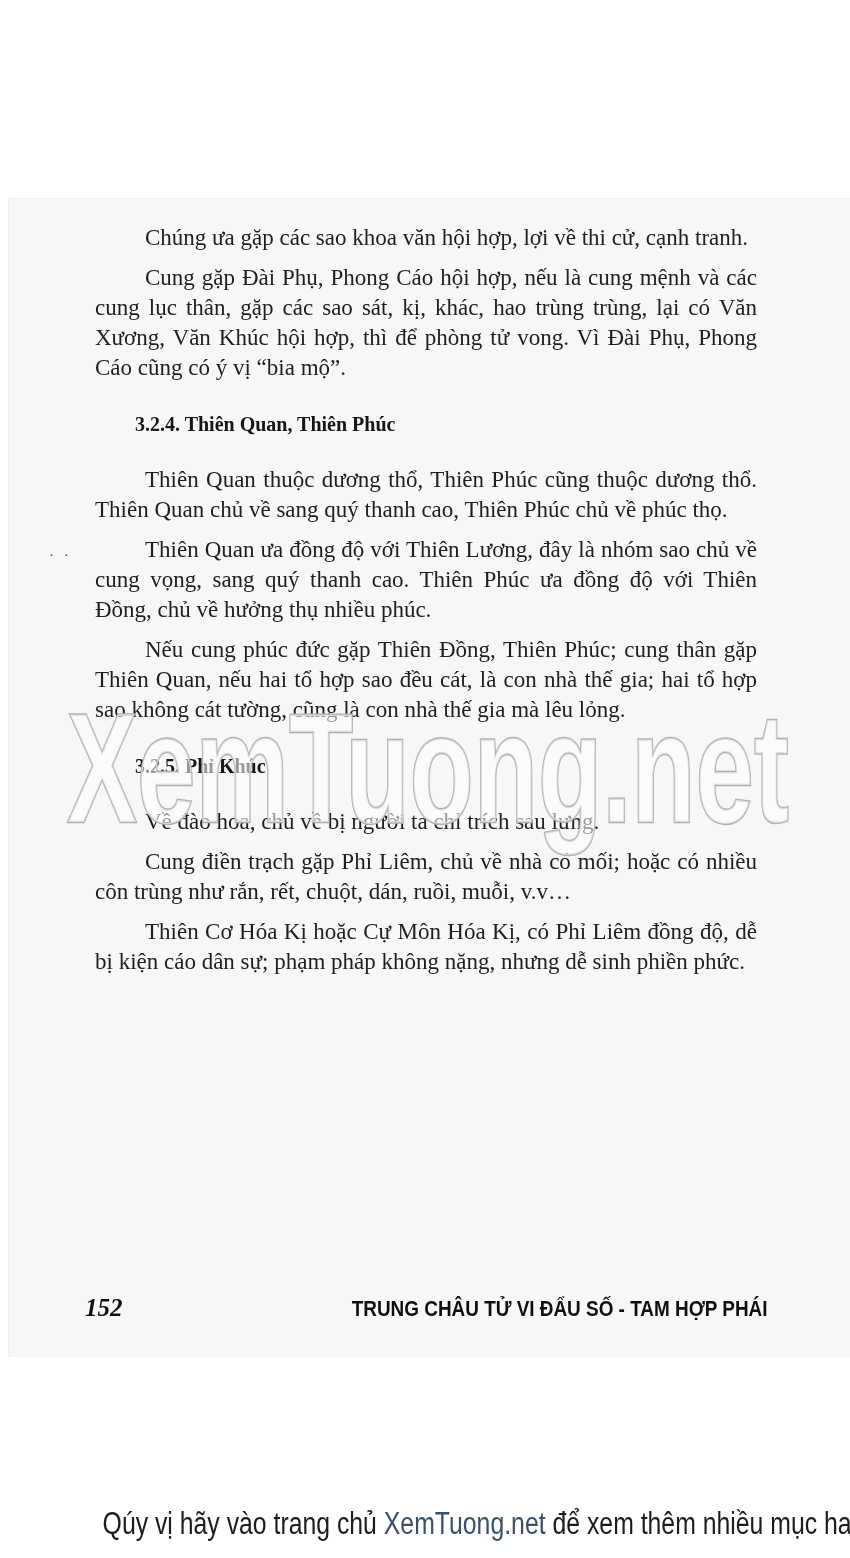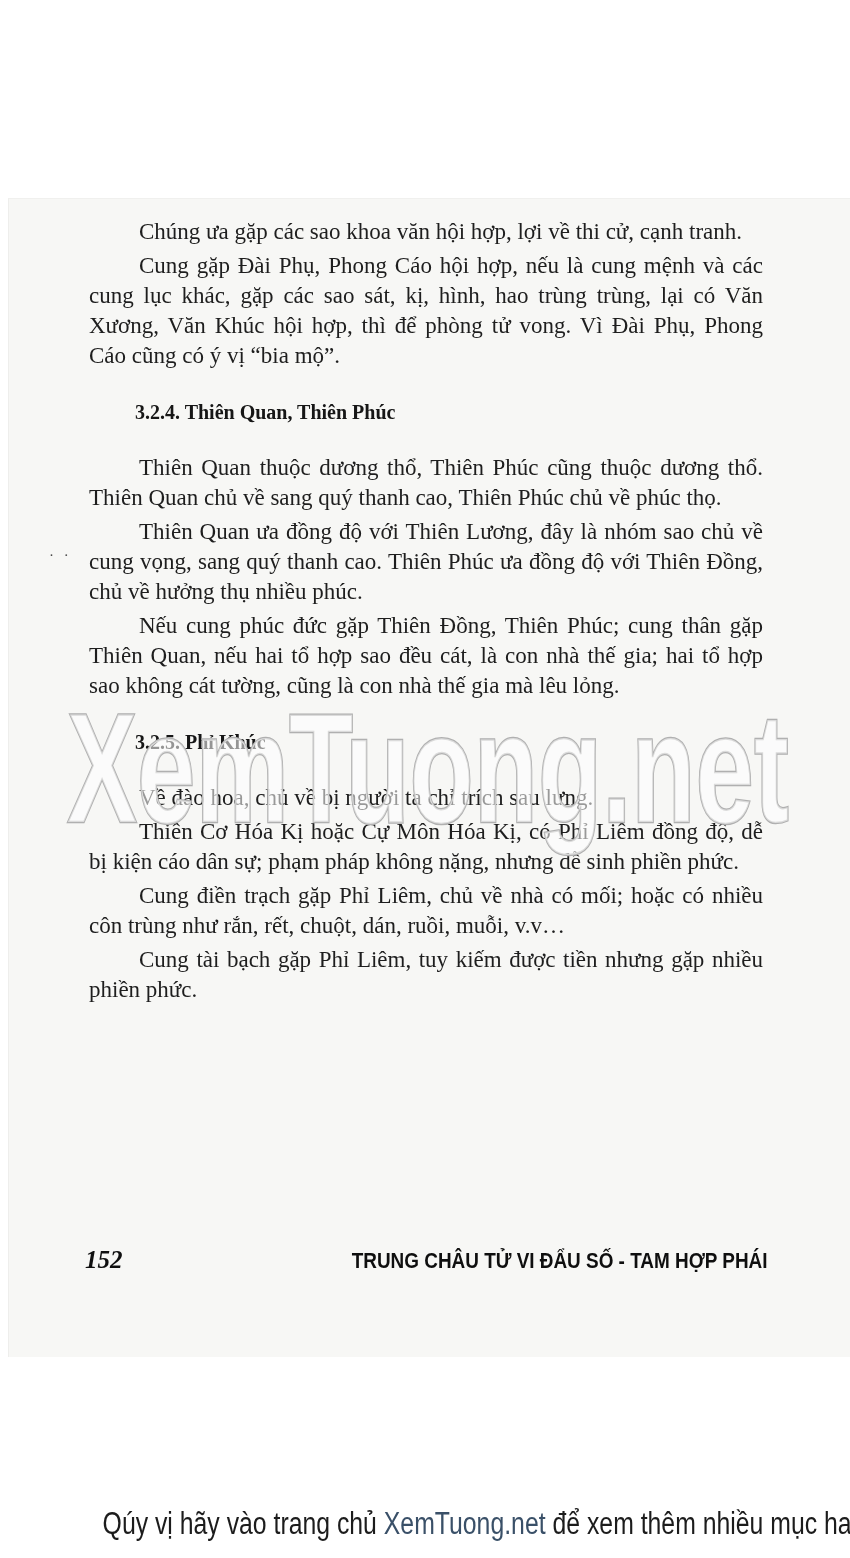--- a/index.html
+++ b/index.html
@@ -11,37 +11,37 @@
   .scan {
     position:absolute; left:8px; top:198px; width:842px; height:1158px;
     background:var(--scan-bg,#f7f7f5);
     border-top:1px solid #f0f0ee; border-left:1px solid #eeeeec;
   }
   .text-column {
     position:absolute; left:76px; top:14px; width:682px;
     font-size:23px; line-height:30px; text-align:justify;
     color:var(--text-color,#1e1e1e);
   }
-  .text-column p { margin:4px; text-indent:50px; }
+  .text-column p { margin:10px; text-indent:50px; }
   .text-column h3 {
     margin:26px 0; padding-left:50px; text-indent:0;
     font-size:20px; line-height:30px; font-weight:bold; text-align:left;
     color:#161616;
   }
   .artifact-dots {
     position:absolute; left:40px; top:348px; font-size:15px;
     letter-spacing:3px; color:#4a4a4a;
   }
   .watermark {
     position:absolute; left:52px; top:505px; width:740px; height:165px;
     pointer-events:none; z-index:3;
   }
   .watermark svg { overflow:visible; }
   .footer-row {
-    position:absolute; left:76px; top:1047px; width:683px;
+    position:absolute; left:76px; top:1095px; width:683px;
     display:flex; justify-content:space-between; align-items:baseline;
   }
   .page-num {
     font-size:25px; font-weight:bold; font-style:italic; color:#101010;
   }
   .running-title {
     font-family:"Liberation Sans","DejaVu Sans",sans-serif;
     font-size:22px; font-weight:bold; color:#0f0f0f; white-space:nowrap;
     transform:scaleX(0.86); transform-origin:right center;
   }
@@ -56,30 +56,29 @@
 </style>
 </head>
 <body>
 
 <div class="canvas">
 
   <div class="scan">
 
     <div class="text-column" id="text-column">
         <p>Chúng ưa gặp các sao khoa văn hội hợp, lợi về thi cử, cạnh tranh.</p>
-        <p>Cung gặp Đài Phụ, Phong Cáo hội hợp, nếu là cung mệnh và các cung lục khác, gặp các sao sát, kị, hình, hao trùng trùng, lại có Văn Xương, Văn Khúc hội hợp, thì để phòng tử vong. Vì Đài Phụ, Phong Cáo cũng có ý vị “bia mộ”.</p>
+        <p>Cung gặp Đài Phụ, Phong Cáo hội hợp, nếu là cung mệnh và các cung lục thân, gặp các sao sát, kị, khác, hao trùng trùng, lại có Văn Xương, Văn Khúc hội hợp, thì để phòng tử vong. Vì Đài Phụ, Phong Cáo cũng có ý vị “bia mộ”.</p>
         <h3>3.2.4. Thiên Quan, Thiên Phúc</h3>
         <p>Thiên Quan thuộc dương thổ, Thiên Phúc cũng thuộc dương thổ. Thiên Quan chủ về sang quý thanh cao, Thiên Phúc chủ về phúc thọ.</p>
         <p>Thiên Quan ưa đồng độ với Thiên Lương, đây là nhóm sao chủ về cung vọng, sang quý thanh cao. Thiên Phúc ưa đồng độ với Thiên Đồng, chủ về hưởng thụ nhiều phúc.</p>
         <p>Nếu cung phúc đức gặp Thiên Đồng, Thiên Phúc; cung thân gặp Thiên Quan, nếu hai tổ hợp sao đều cát, là con nhà thế gia; hai tổ hợp sao không cát tường, cũng là con nhà thế gia mà lêu lỏng.</p>
         <h3>3.2.5. Phỉ Khúc</h3>
         <p>Về đào hoa, chủ về bị người ta chỉ trích sau lưng.</p>
+        <p>Cung điền trạch gặp Phỉ Liêm, chủ về nhà có mối; hoặc có nhiều côn trùng như rắn, rết, chuột, dán, ruồi, muỗi, v.v…</p>
         <p>Thiên Cơ Hóa Kị hoặc Cự Môn Hóa Kị, có Phỉ Liêm đồng độ, dễ bị kiện cáo dân sự; phạm pháp không nặng, nhưng dễ sinh phiền phức.</p>
-        <p>Cung điền trạch gặp Phỉ Liêm, chủ về nhà có mối; hoặc có nhiều côn trùng như rắn, rết, chuột, dán, ruồi, muỗi, v.v…</p>
-        <p>Cung tài bạch gặp Phỉ Liêm, tuy kiếm được tiền nhưng gặp nhiều phiền phức.</p>
       </div>
 
     <div class="artifact-dots">· ·</div>
 
     <div class="watermark">
       <svg width="740" height="165" xmlns="http://www.w3.org/2000/svg">
         <text x="6" y="118" font-size="155" font-weight="bold" font-family="Liberation Sans, DejaVu Sans, sans-serif" textLength="722" lengthAdjust="spacingAndGlyphs" fill="rgba(255,255,255,0.55)" stroke="#b0b0b0" stroke-width="2.5" paint-order="stroke">XemTuong.net</text>
       </svg>
     </div>
 

